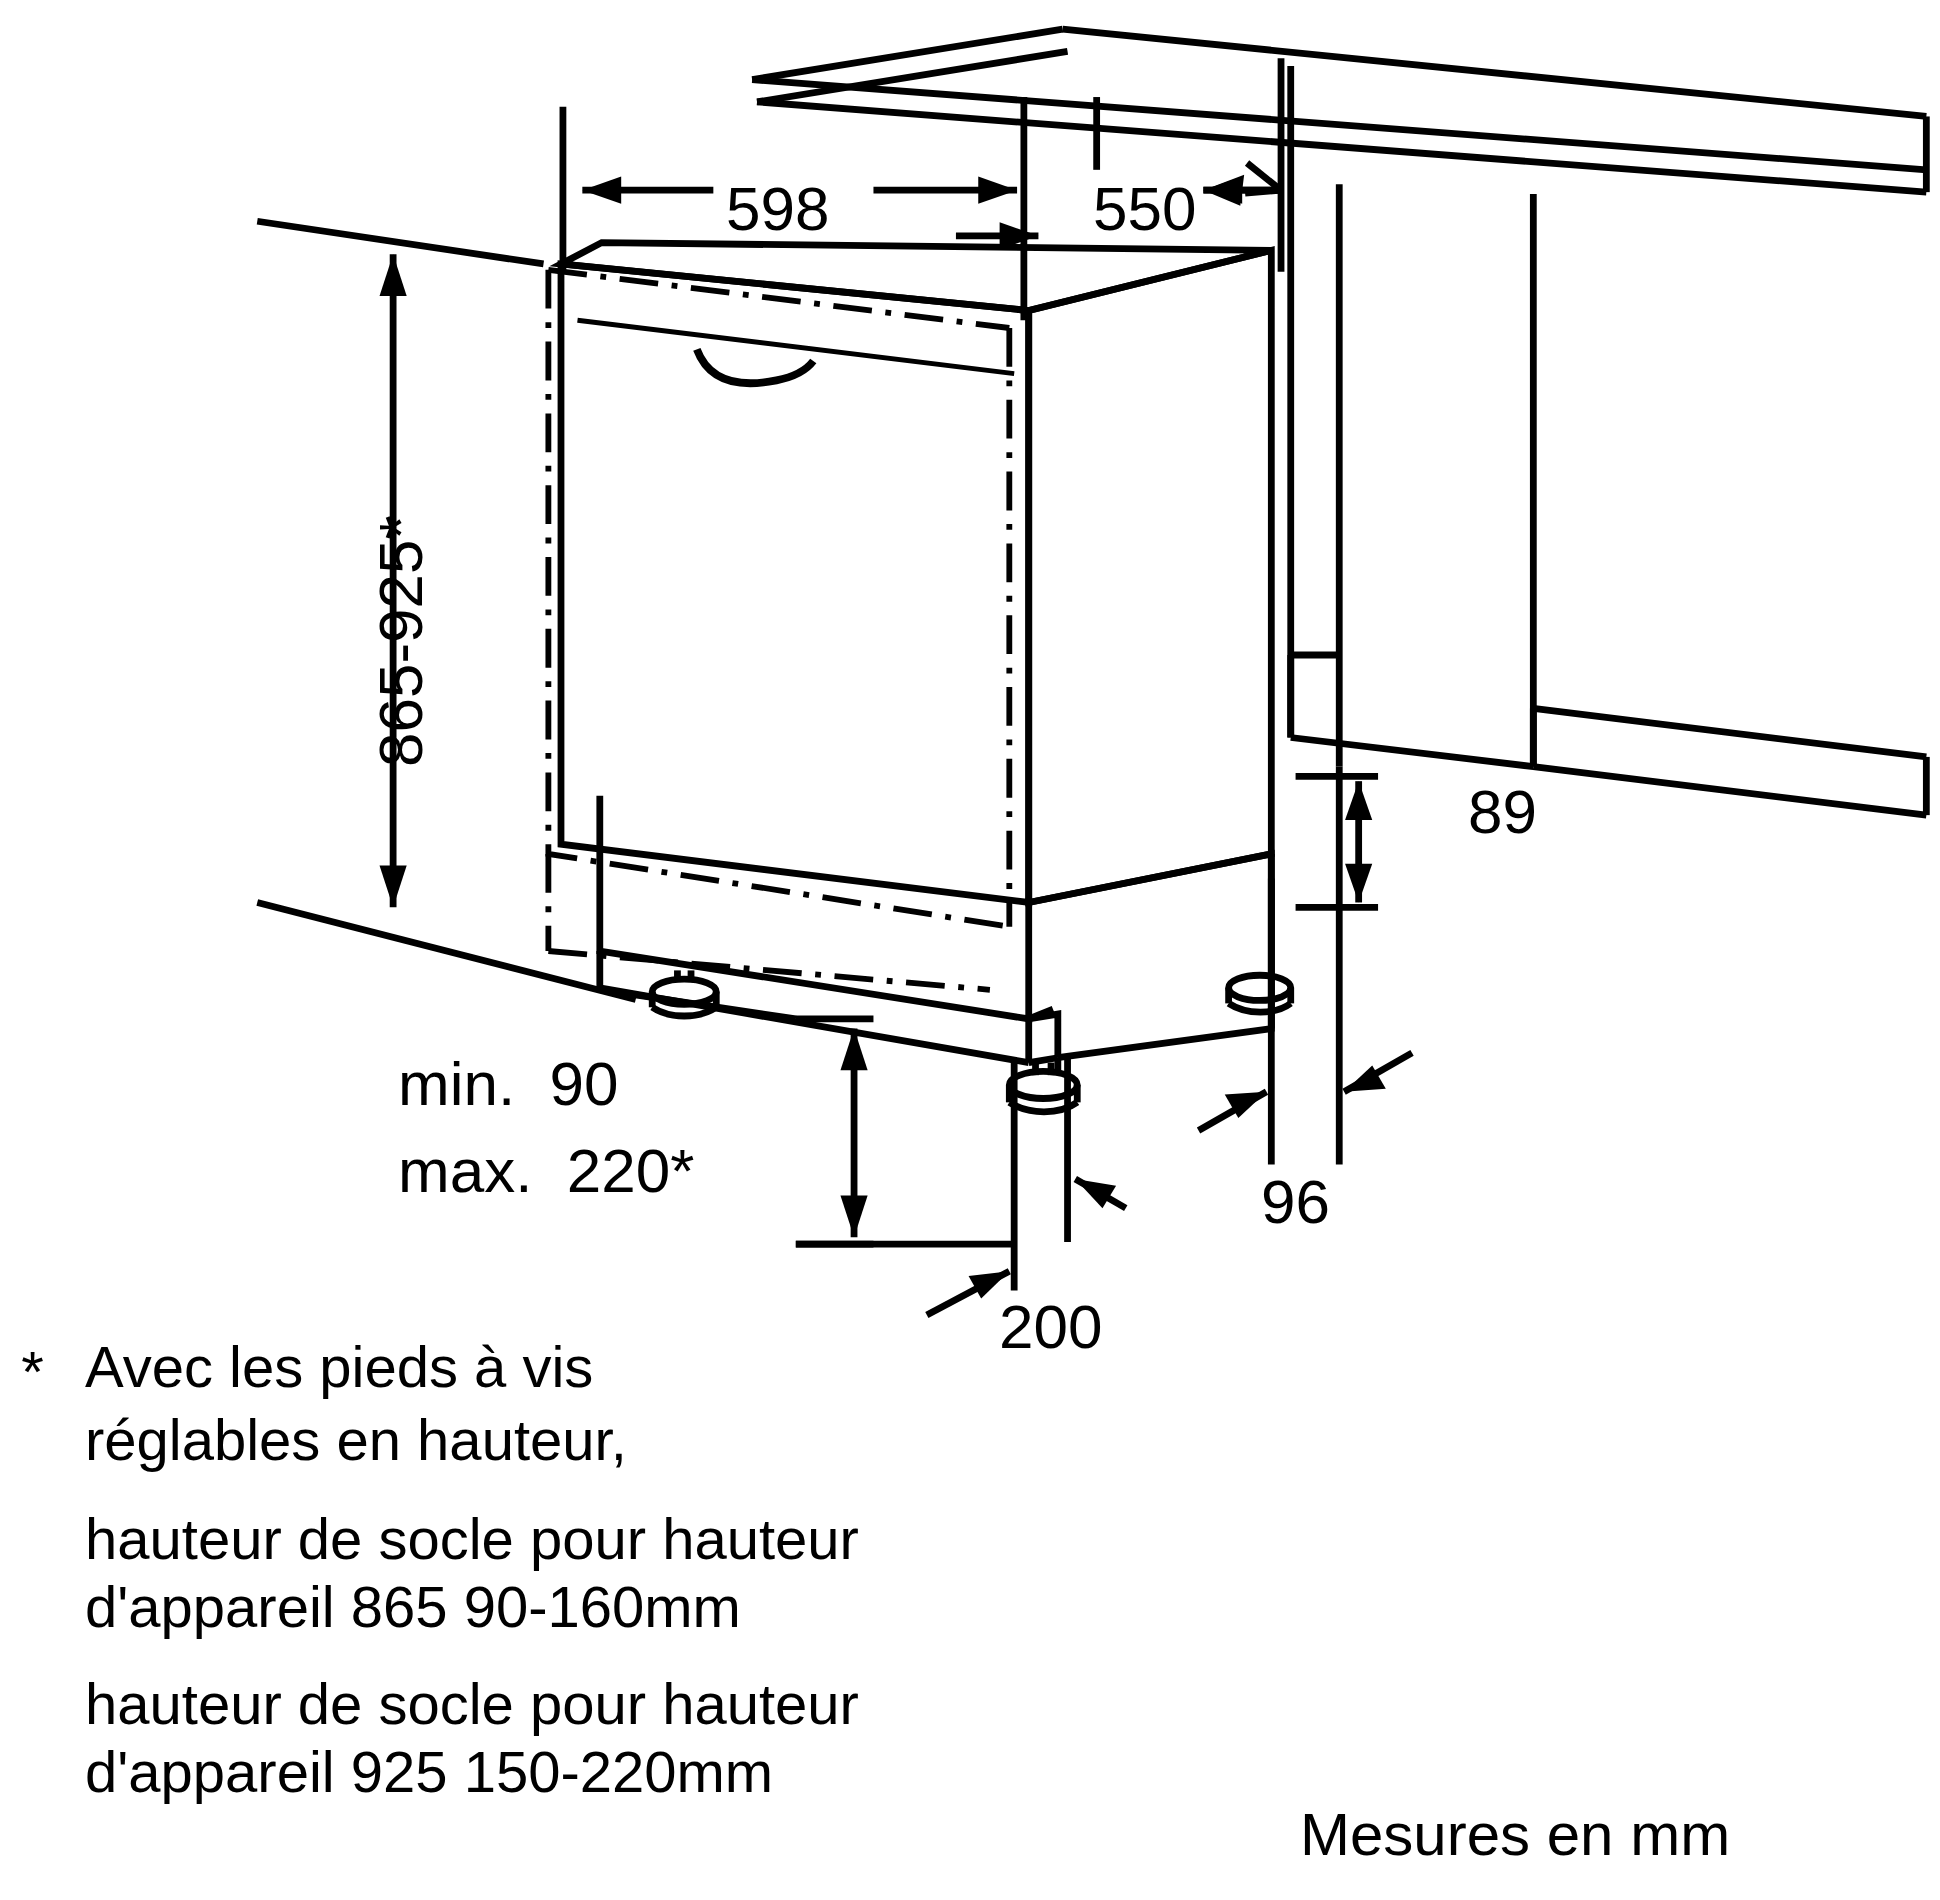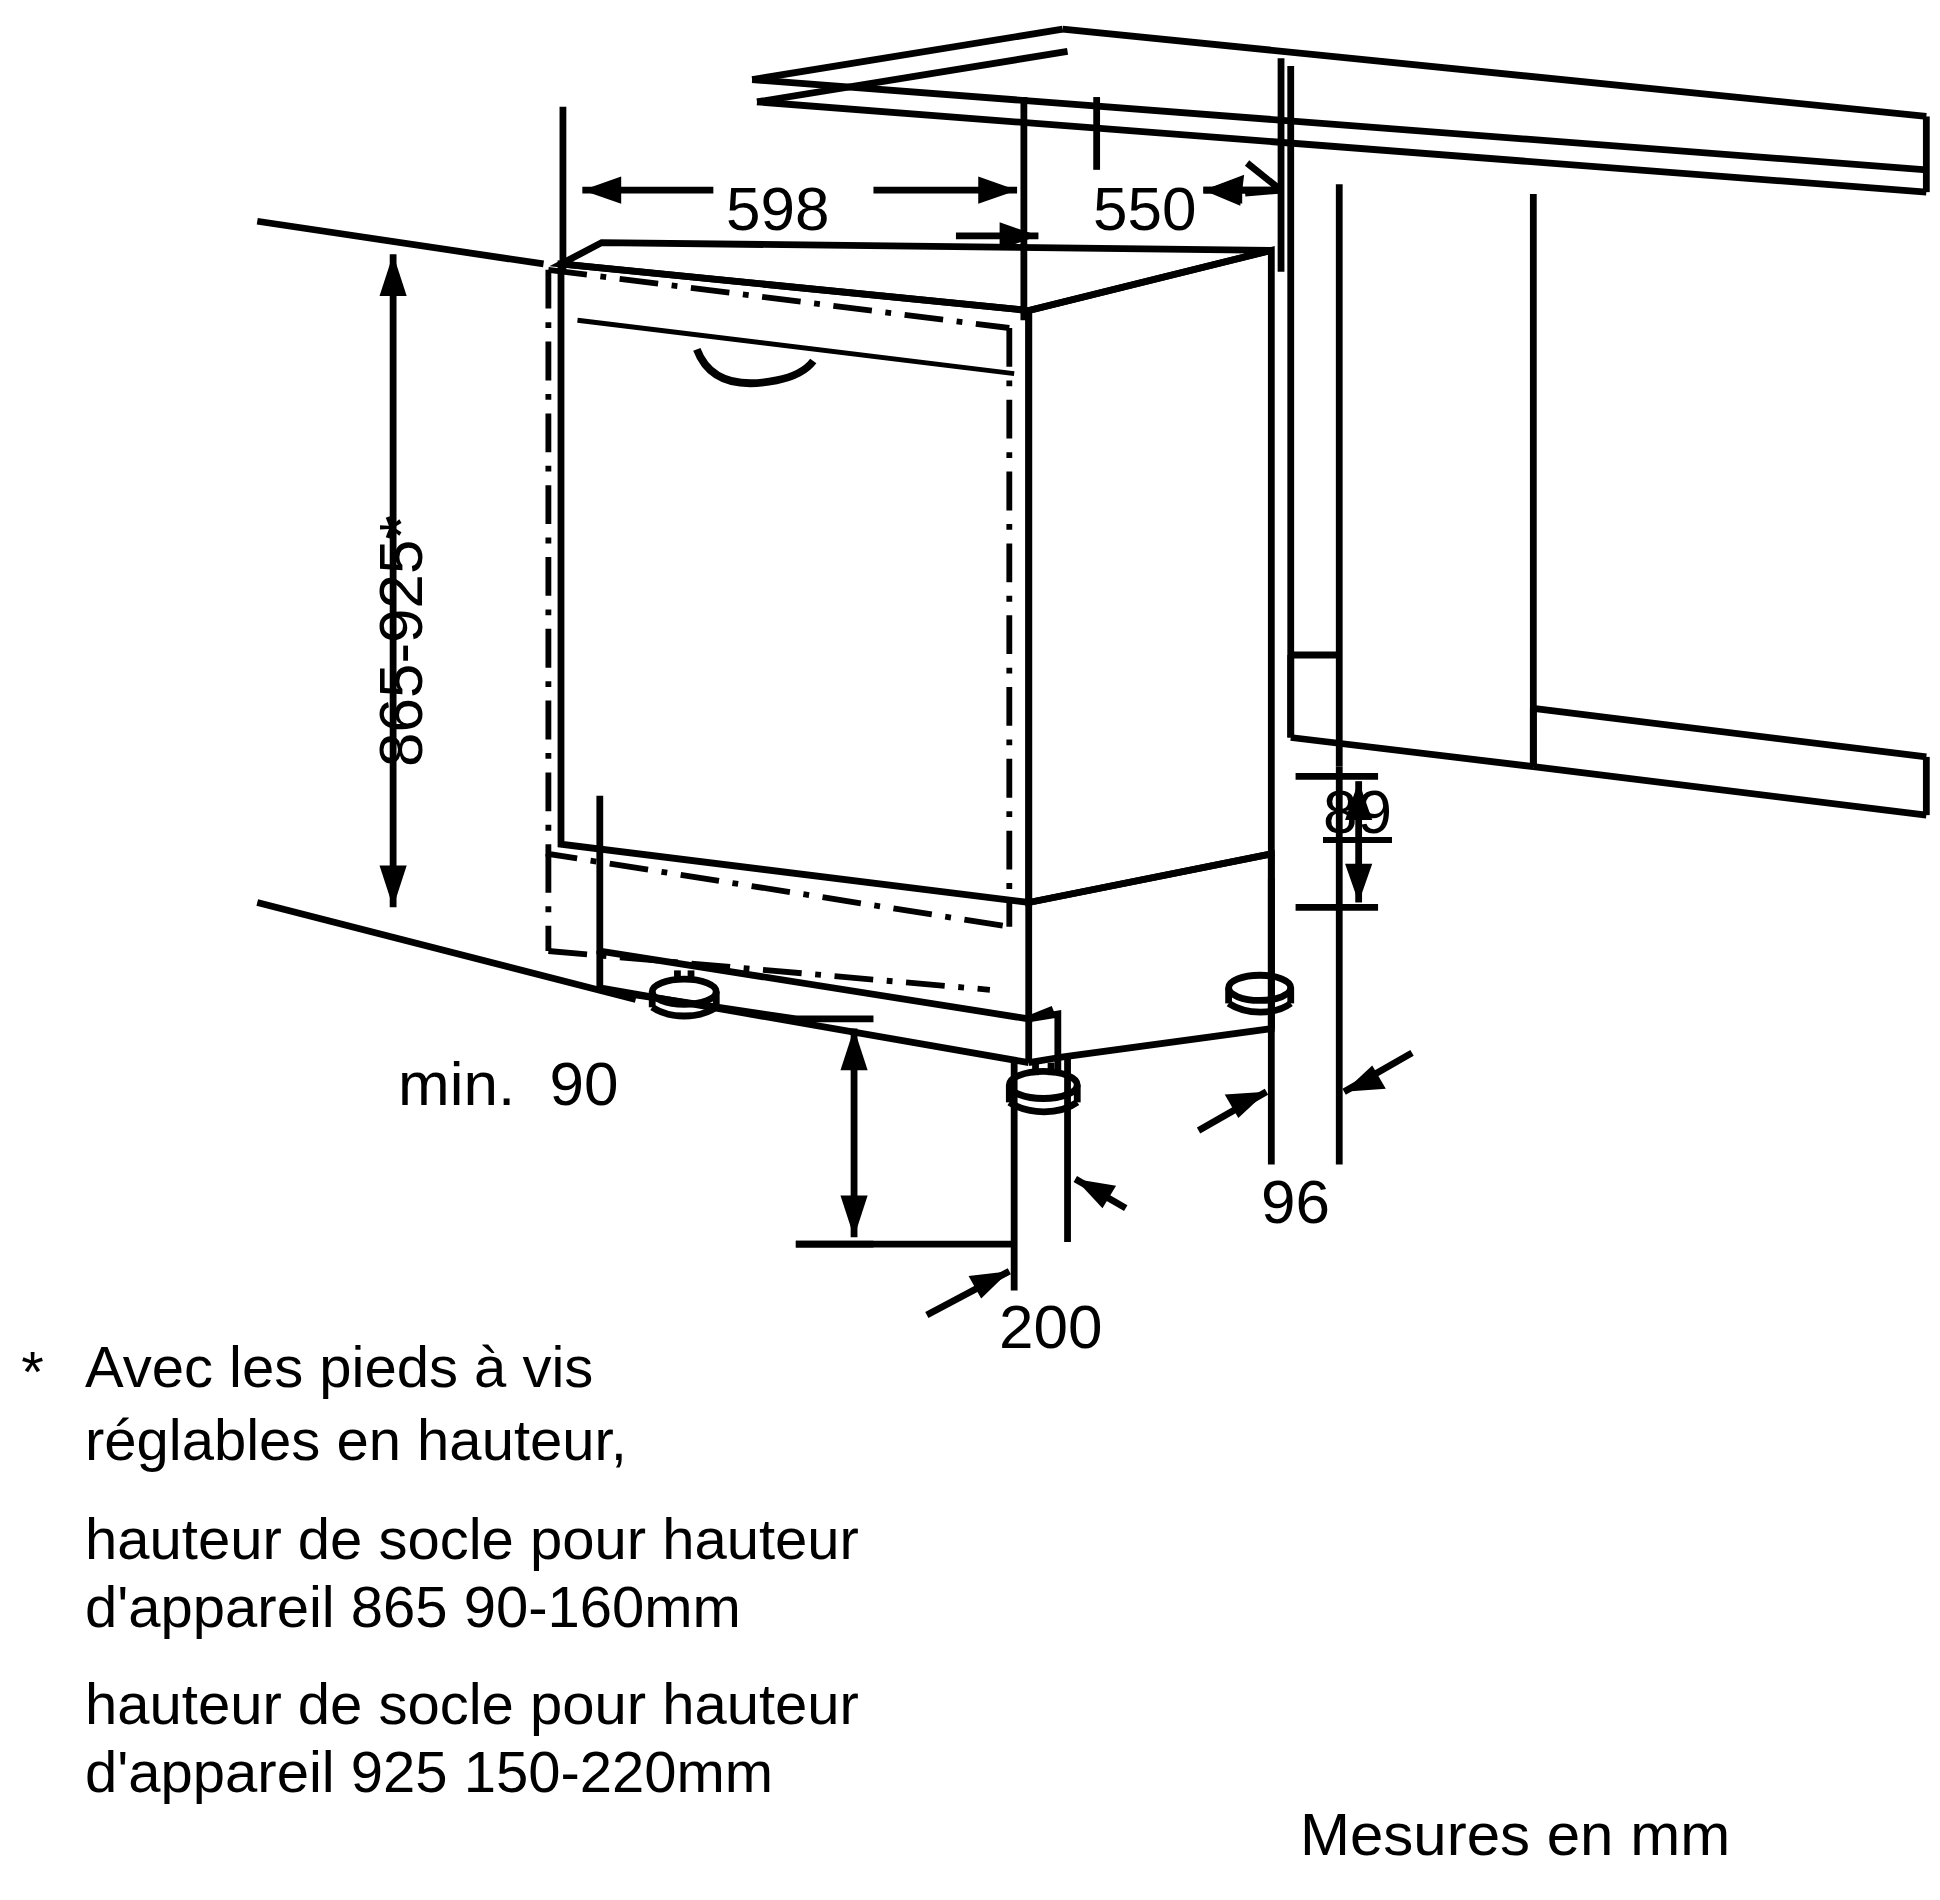--- a/index.html
+++ b/index.html
@@ -219,28 +219,29 @@
 
     </g>
   </svg>
 
   <div class="txt dim-label" style="left:726px; top:173px;">598</div>
 
   <div class="txt dim-label" style="left:1093px; top:173px;">550</div>
 
   <div class="txt dim-label-rot" style="left:365px; top:767px;">865-925*</div>
 
-  <div class="txt dim-label" style="left:1323px; top:776px;text-decoration:underline;">89</div>
+  <div class="txt dim-label" style="left:1468px; top:776px;">89</div>
 
   <div class="txt dim-label" style="left:1261px; top:1166px;">96</div>
 
   <div class="txt dim-label" style="left:999px; top:1291px;">200</div>
 
   <div class="txt dim-label" style="left:398px; top:1048px;">min.  90</div>
 
+  <div class="txt dim-label" style="left:398px; top:1135px;">max.  220*</div>
 
   <div class="txt star-mark" style="left:21.3px; top:1339px;">*</div>
 
   <div class="txt note-text" style="left:85px; top:1407px;">réglables en hauteur,</div>
 
   <div class="txt note-text" style="left:85px; top:1334px;">Avec les pieds à vis</div>
 
   <div class="txt note-text" style="left:85px; top:1506px;">hauteur de socle pour hauteur</div>
 
   <div class="txt note-text" style="left:85px; top:1574px;">d'appareil 865 90-160mm</div>

